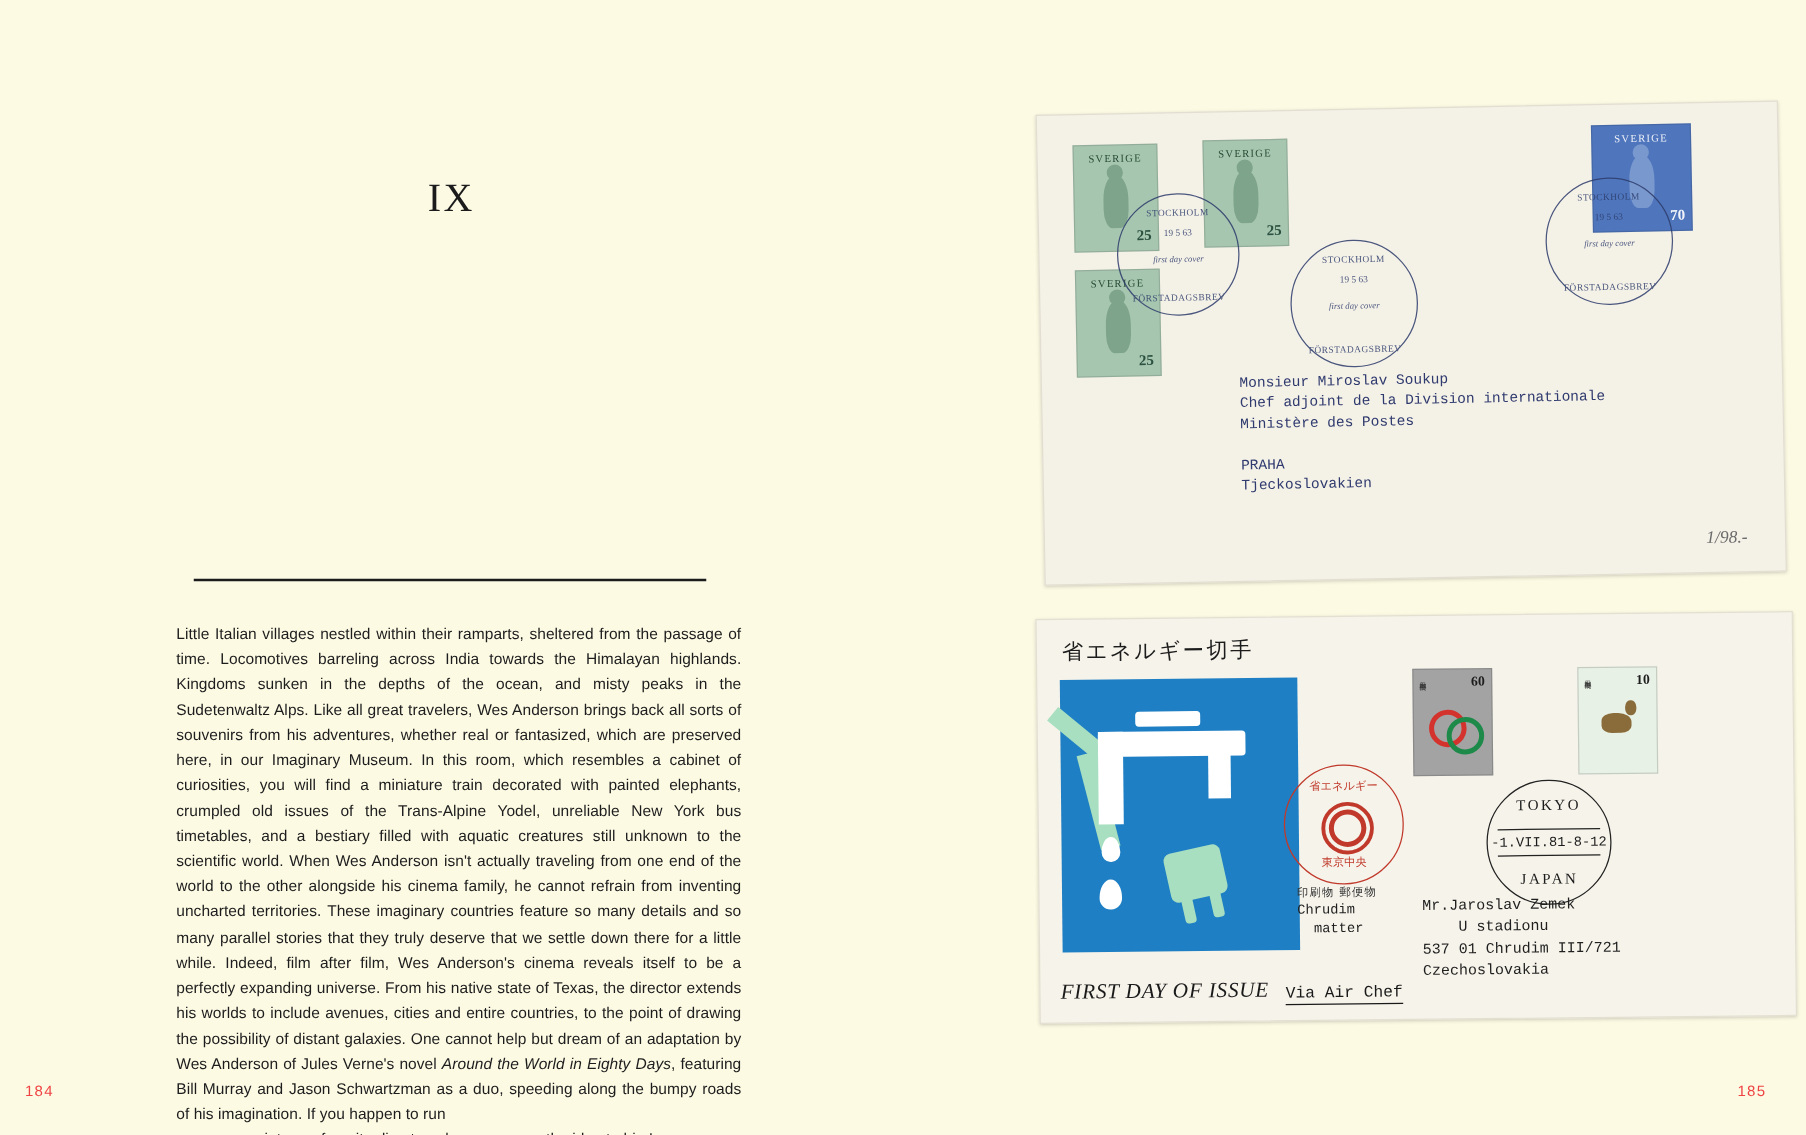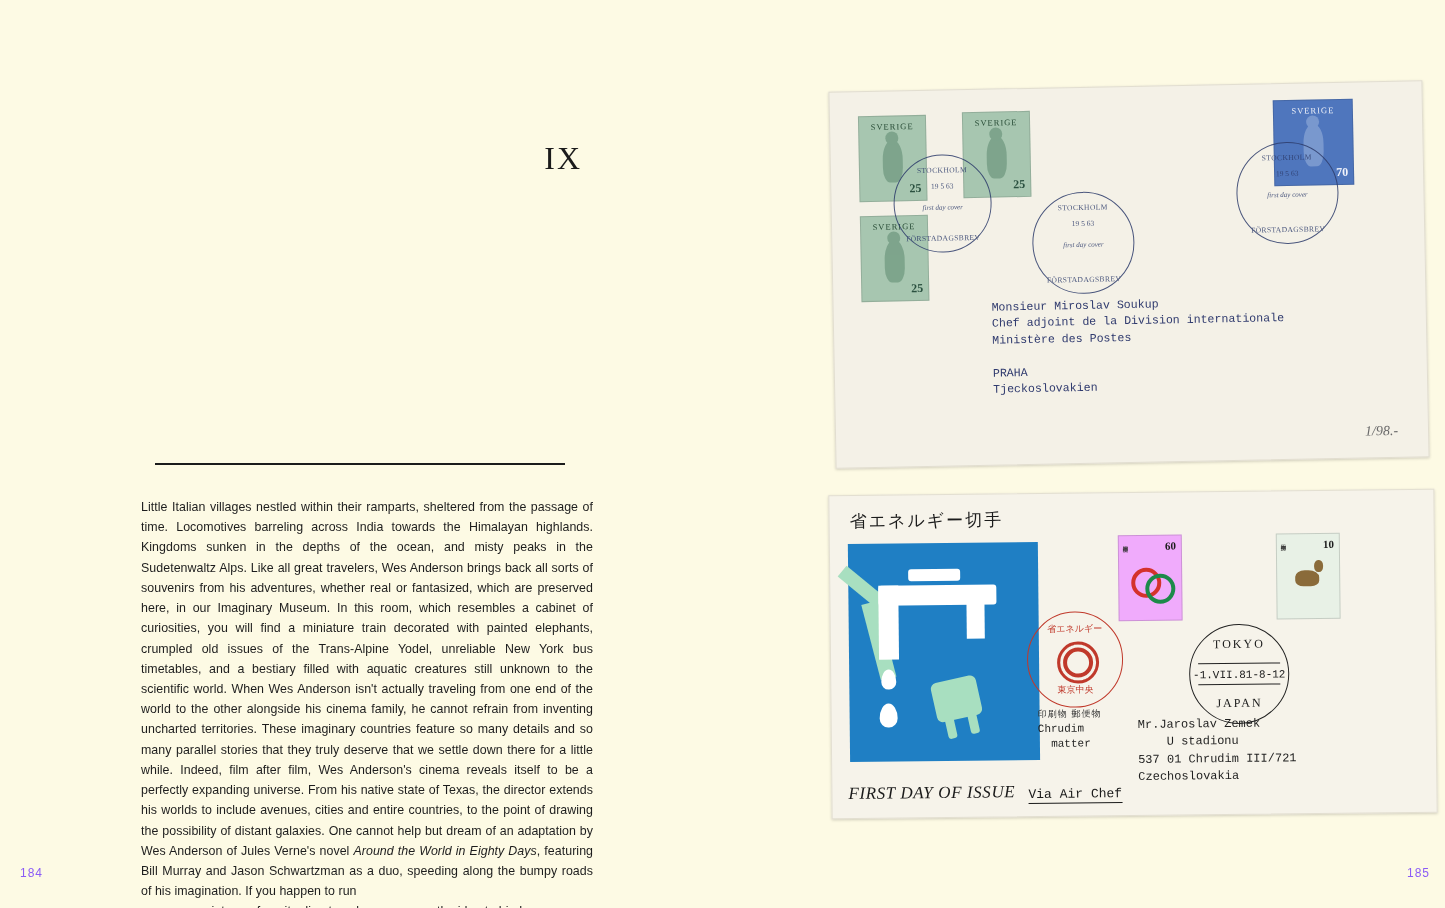--- a/index.html
+++ b/index.html
@@ -34,21 +34,20 @@
     top: 140px;
     width: 442px;
     text-align: center;
   }
   .chapter-numeral {
     font-family: "Liberation Serif", serif;
     font-size: 32px;
     letter-spacing: 2px;
     color: #1b1b1b;
     margin-bottom: 38px;
-    text-align: right;
   }
   .chapter-title {
     font-family: "Liberation Serif", serif;
     font-weight: bold;
     color: #121212;
     line-height: 1.0;
   }
   .title-line-1 {
     font-size: 44px;
     letter-spacing: 0.5px;
@@ -93,25 +92,25 @@
   }
   .body-text .last-line {
     display: block;
     text-align: center;
   }
   .body-text em { }
   .folio {
     position: absolute;
     bottom: 28px;
     font-size: 12px;
-    color: #8b5cf6;
+    color: #ef4444;
     letter-spacing: 1px;
   }
   .folio-left { left: 20px; }
-  .folio-right { right: 15px; }
+  .folio-right { right: 32px; }
 
   
   .env {
     position: absolute;
     background: #f2efe4;
     box-shadow: 0 1px 3px rgba(0,0,0,0.18);
   }
   
   .env1 {
     left: 110px;
@@ -319,23 +318,23 @@
     color: #1a1a1a;
     letter-spacing: 0.6px;
   }
   .jp-stamp {
     position: absolute;
     top: 42px;
     width: 62px; height: 84px;
     border: 1px solid rgba(0,0,0,0.15);
     background: #ffffff;
   }
-  .js1 { left: 288px; background: #f0abfc; }
+  .js1 { left: 300px; background: #a3a3a3; }
   .js2 { left: 368px; background: #eef1f6; }
-  .js3 { left: 446px; background: #e8f1e6; text-align: right; }
+  .js3 { left: 432px; background: #e8f1e6; text-align: right; }
   .js-value {
     position: absolute;
     right: 5px; top: 4px;
     font-family: "Liberation Serif", serif;
     font-size: 11px;
     font-weight: bold;
     color: #1d1d1d;
   }
   .js-country {
     position: absolute;

